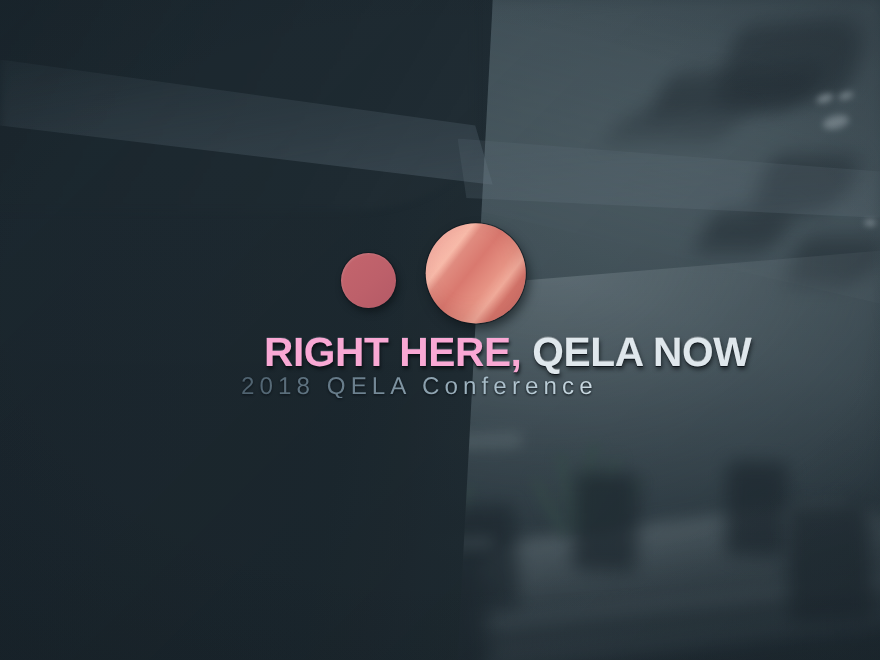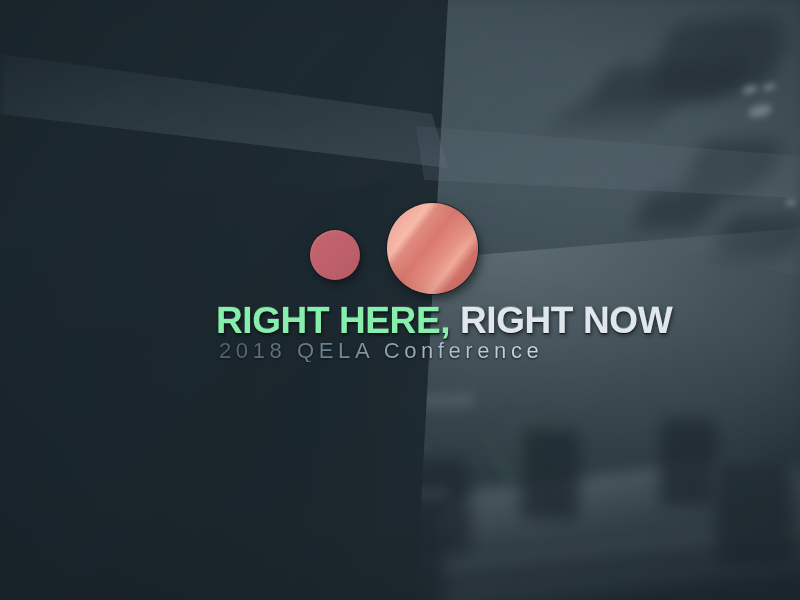--- a/index.html
+++ b/index.html
@@ -200,25 +200,26 @@
   .headline {
     position: absolute;
     left: 0; top: 104px;
     font-size: 37px;
     font-weight: 700;
     letter-spacing: -0.4px;
     white-space: nowrap;
     line-height: 1;
   }
   .hl-dark {
-    color: #86efac;
+    color: #f9a8d4;
     text-shadow:
       0 1px 0 rgba(12,18,24,.85),
       0 -1px 0 rgba(150,168,182,.22),
       1px 2px 3px rgba(8,12,16,.70);
+    margin-left: 24px;
   }
   .hl-bright {
     color: #dfe7ec;
     text-shadow:
       0 1px 0 rgba(10,16,22,.80),
       0 -1px 0 rgba(255,255,255,.30),
       1px 2px 4px rgba(8,12,16,.65);
   }
 
   
@@ -310,21 +311,21 @@
   <div class="bg-layer bg-vignette"></div>
 
   <div id="logo">
 
     <div class="dots">
       <div class="dot dot-small"></div>
       <div class="dot dot-large"></div>
     </div>
 
     <div class="headline">
-      <span class="hl-dark">RIGHT HERE, </span><span class="hl-bright">RIGHT NOW</span>
+      <span class="hl-dark">RIGHT HERE, </span><span class="hl-bright">QELA NOW</span>
     </div>
 
     <div class="subtitle-shadow">2018 QELA Conference</div>
     <div class="subtitle">2018 QELA Conference</div>
 
   </div>
 
 </div>
 
 </body></html>

